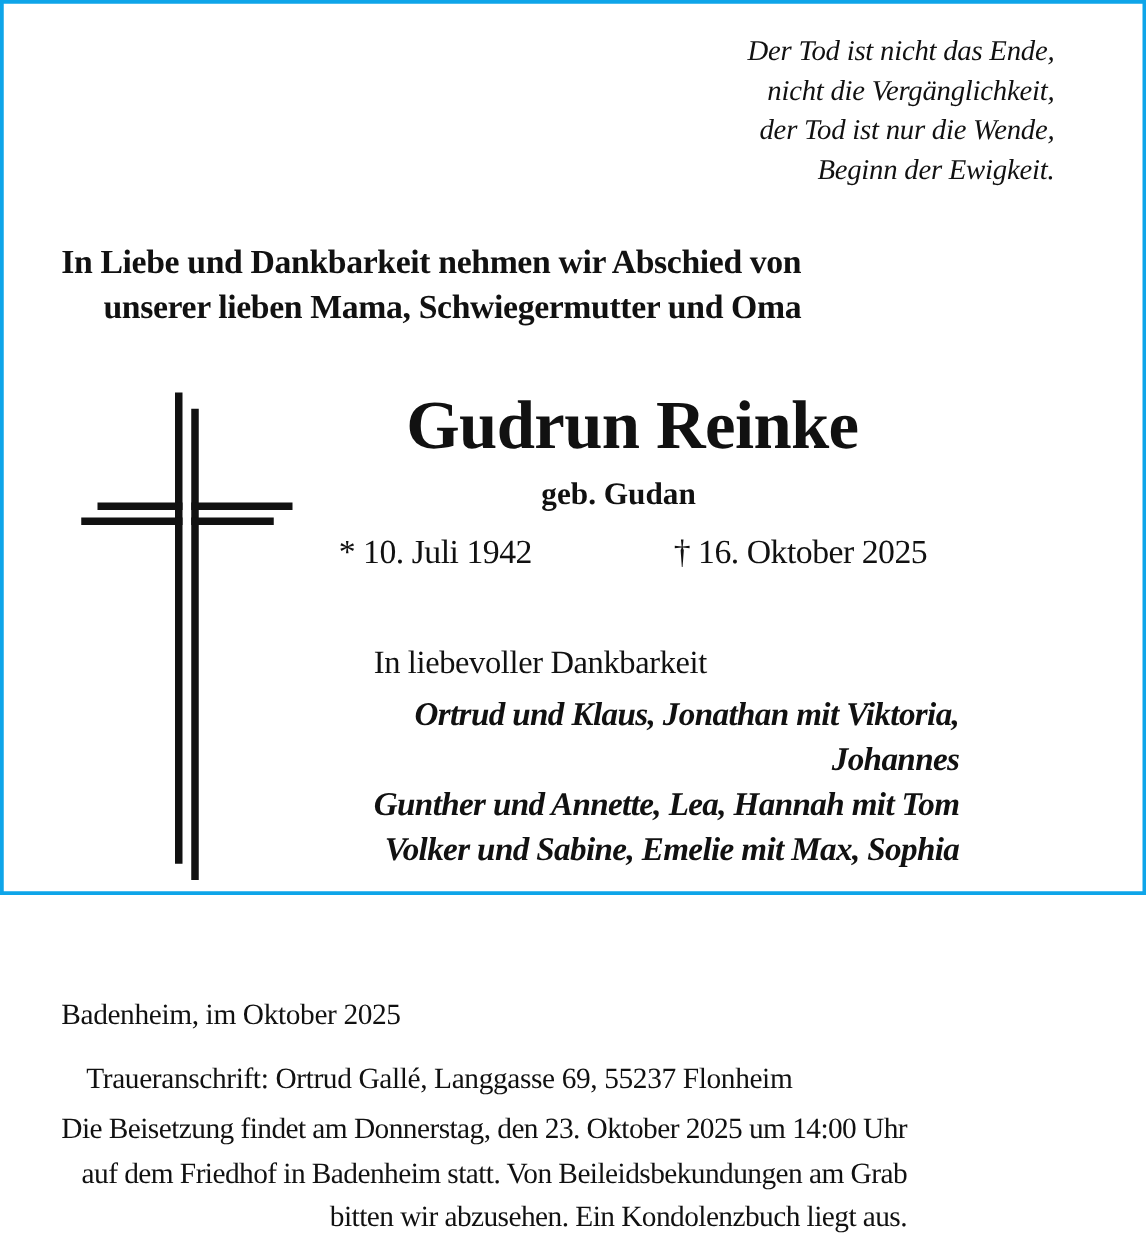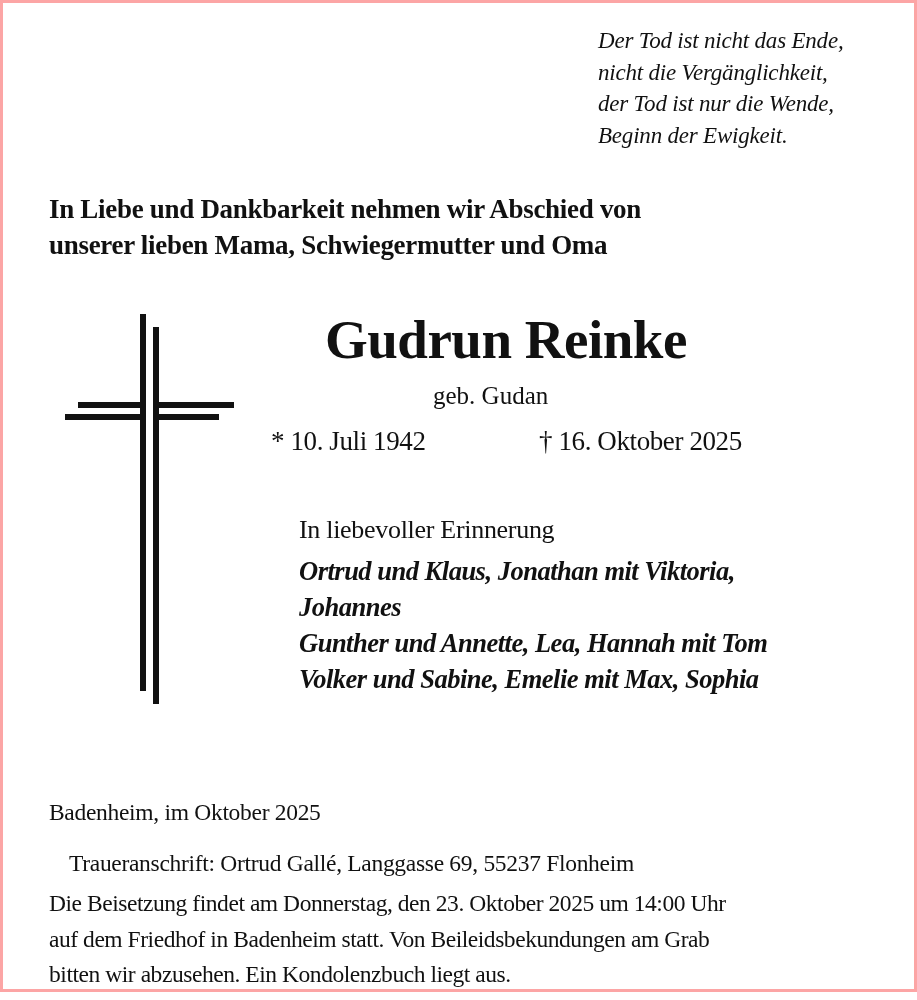--- a/index.html
+++ b/index.html
@@ -1,40 +1,40 @@
 <!DOCTYPE html>
 <html><head>
   <meta charset="utf-8">
   <style>
     html, body { margin: 0; padding: 0; background: #ffffff; }
     body { width: 917px; height: 1000px; position: relative; overflow: hidden; }
     .frame {
-      position: absolute; left: 0; top: 0; width: 917px; height: 992px;
-      box-sizing: border-box; border: 3px solid #fca5a5; background: #ffffff;
+      position: absolute; left: 0; top: 0; width: 917px; height: 716px;
+      box-sizing: border-box; border: 3px solid #0ea5e9; background: #ffffff; text-align: right;
     }
     .serif { font-family: "Liberation Serif", "DejaVu Serif", serif; color: #111111; }
     .abs { position: absolute; white-space: nowrap; }
 
     .poem {
       left: 595px; top: 22px; font-style: italic; font-size: 23px; line-height: 31.5px;
       letter-spacing: -0.2px;
     }
     .poem div { white-space: nowrap; }
 
     .intro {
       left: 46px; top: 188px; font-size: 27px; line-height: 36px; letter-spacing: -0.3px;
     }
     .intro div { white-space: nowrap; font-weight: bold; }
 
     .name {
       left: 322px; top: 305px; font-size: 55px; font-weight: bold; line-height: 64px;
       letter-spacing: -0.5px;
     }
     .maiden {
-      left: 430px; top: 378px; font-size: 25px; line-height: 30px;
+      left: 430px; top: 378px; font-size: 25px; line-height: 30px; font-weight: bold;
     }
     .born {
       left: 268px; top: 421px; font-size: 27px; line-height: 34px; letter-spacing: -0.4px;
     }
     .died {
       left: 536px; top: 421px; font-size: 27px; line-height: 34px; letter-spacing: -0.4px;
     }
 
     .memory-label {
       left: 296px; top: 510px; font-size: 26px; line-height: 34px; letter-spacing: -0.3px;
@@ -88,21 +88,21 @@
 
     <div class="bar" style="left:62px; top:411px; width:81px; height:6px;"></div>
     <div class="bar" style="left:150px; top:411px; width:66px; height:6px;"></div>
   </div>
 
   <div class="abs serif name">Gudrun Reinke</div>
   <div class="abs serif maiden">geb. Gudan</div>
   <div class="abs serif born">* 10. Juli 1942</div>
   <div class="abs serif died">† 16. Oktober 2025</div>
 
-  <div class="abs serif memory-label">In liebevoller Erinnerung</div>
+  <div class="abs serif memory-label">In liebevoller Dankbarkeit</div>
   <div class="abs serif mourners">
     <div>Ortrud und Klaus, Jonathan mit Viktoria,</div>
     <div>Johannes</div>
     <div>Gunther und Annette, Lea, Hannah mit Tom</div>
     <div>Volker und Sabine, Emelie mit Max, Sophia</div>
   </div>
 
   <div class="abs serif place-date">Badenheim, im Oktober 2025</div>
   <div class="abs serif address">Traueranschrift: Ortrud Gallé, Langgasse 69, 55237 Flonheim</div>
   <div class="abs serif funeral" style="top:883px;">

